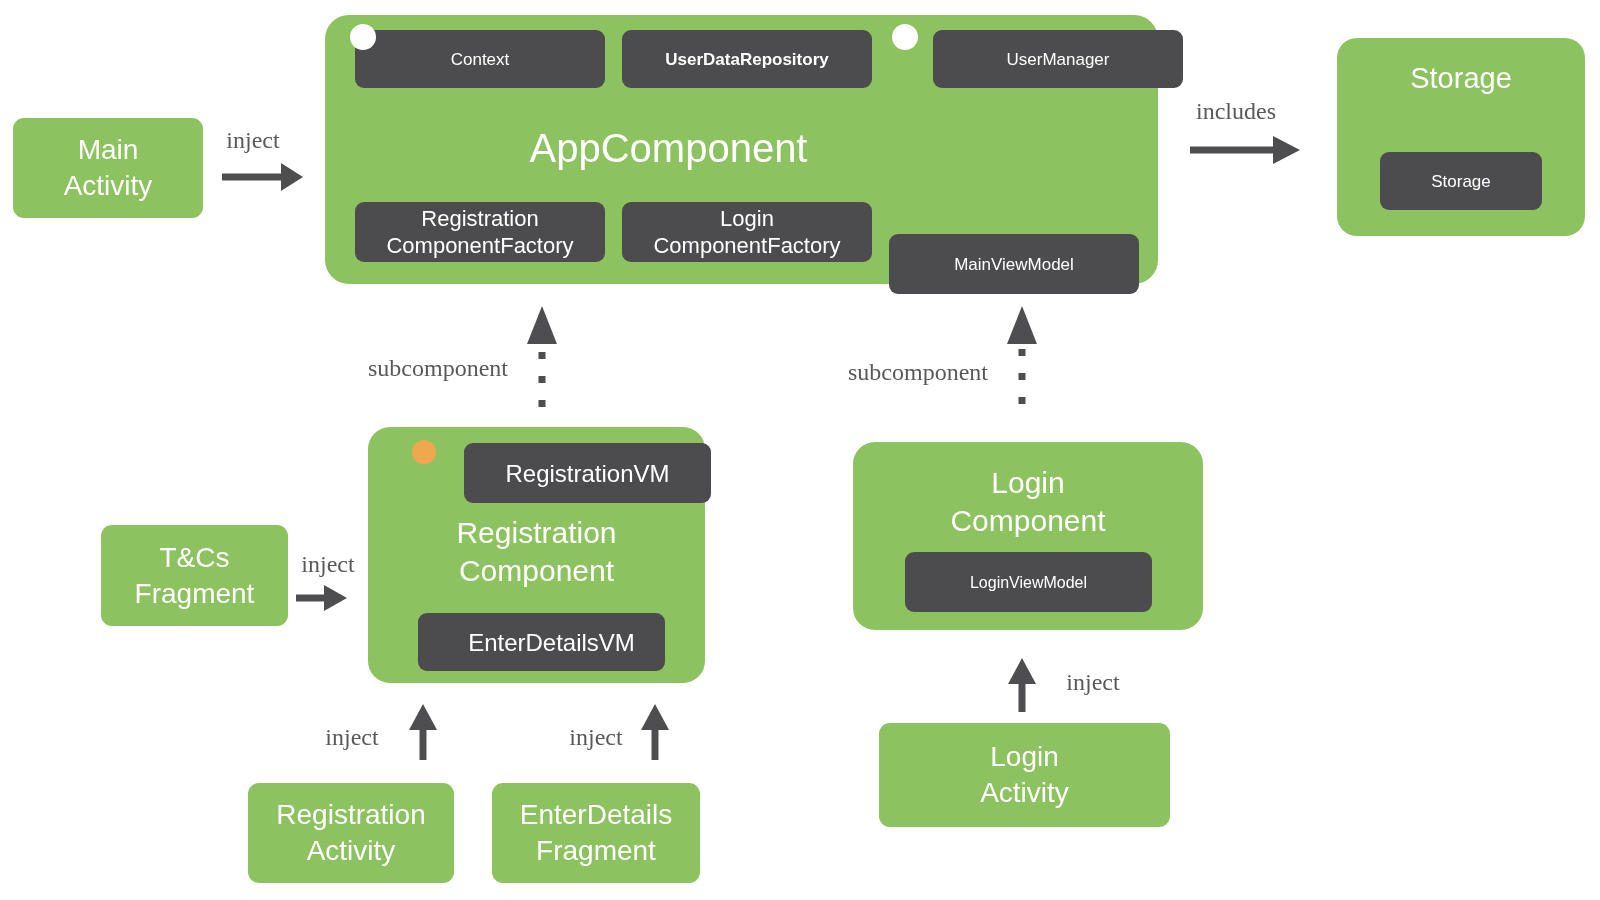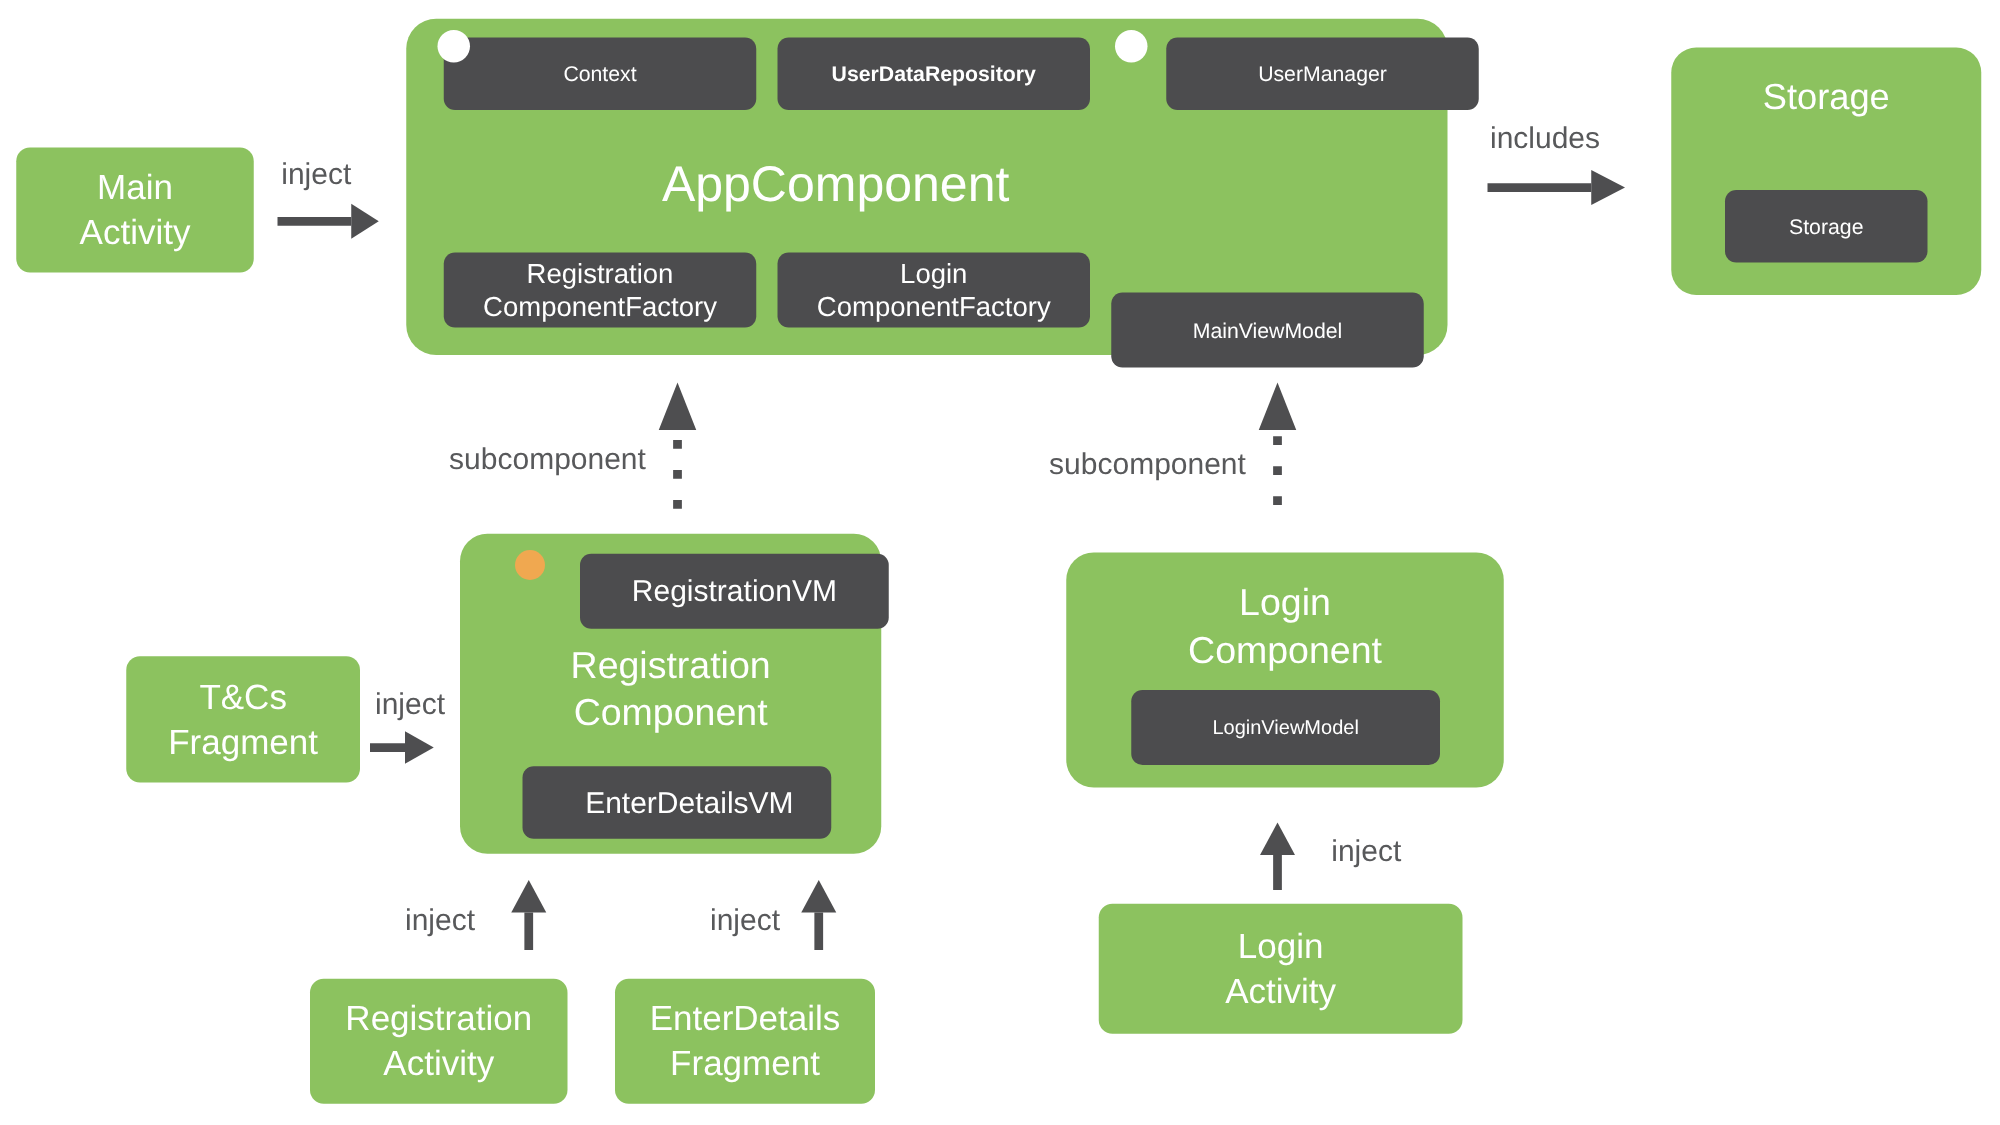--- a/index.html
+++ b/index.html
@@ -30,21 +30,21 @@
   .dark.two-line{font-size:22px;line-height:27px;}
   .comp-title{position:absolute;z-index:3;color:var(--white);text-align:center;}
   .title-xl{font-size:40px;line-height:48px;}
   .title-lg{font-size:30px;line-height:38px;}
   .title-lg span,.title-md span{display:block;}
   .title-md{font-size:29px;line-height:37px;}
   .dot{position:absolute;border-radius:50%;z-index:4;width:26px;height:26px;}
   .dot.white{background:var(--white);}
   .dot.orange{background:var(--orange);width:24px;height:24px;}
   .edge-label{position:absolute;z-index:2;color:var(--label);font-size:24px;line-height:28px;
-              transform:translateX(-50%);white-space:nowrap;}
+              transform:translateX(-50%);white-space:nowrap;font-family:Liberation Serif, serif;}
 </style>
 </head>
 <body>
 
 <div class="canvas">
 
   <svg class="edges" width="1600" height="900" aria-hidden="true">
 
     <g>
       <line x1="222" y1="177" x2="281" y2="177"></line>

